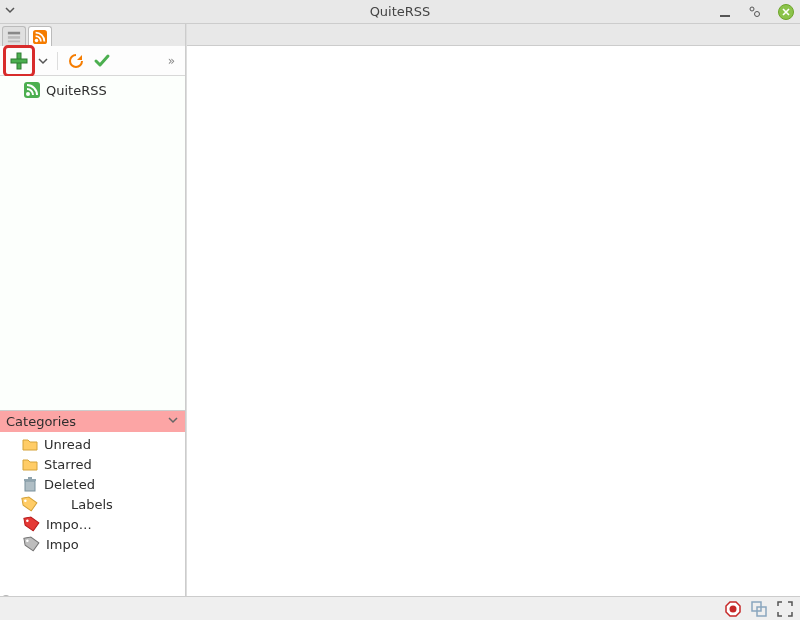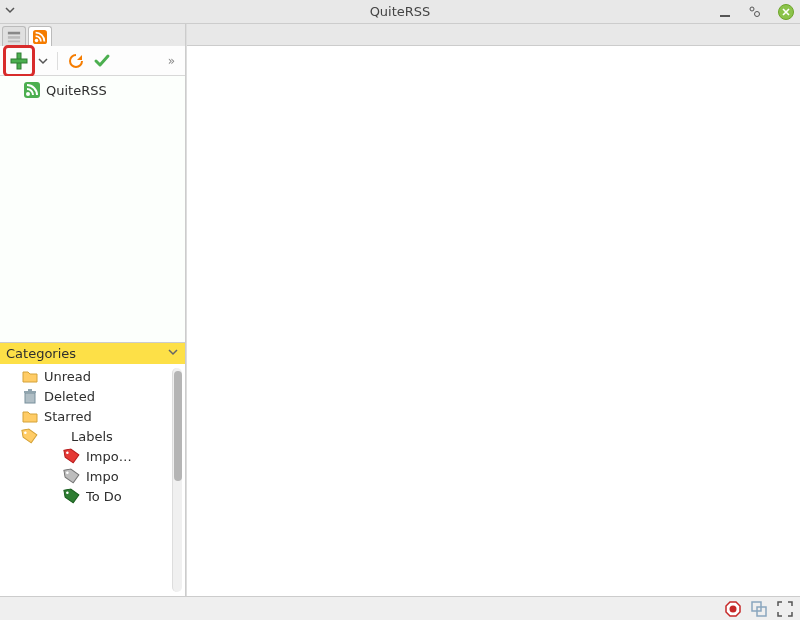--- a/index.html
+++ b/index.html
@@ -126,45 +126,46 @@
   .feed-item {
     display:flex; align-items:center;
     padding:2px 4px 2px 24px;
     gap:6px;
   }
   .feed-item svg { width:16px; height:16px; flex-shrink:0;}
 
   .categories-header {
     height:22px;
     border-top:1px solid #ccc;
-    background:#fde047;
+    background:#fca5a5;
     display:flex; align-items:center;
     padding:0 6px;
     font-weight:500;
   }
   .categories-header .chev { margin-left:auto; cursor:pointer; }
 
   .categories-body {
-    height:232px;
+    height:164px;
     background:#fff;
     display:flex;
     overflow:hidden;
+    flex-direction:column;
   }
   .cat-tree {
     flex:1;
     padding:2px 0;
   }
   .cat-item {
     display:flex; align-items:center;
     padding:1px 4px 1px 22px;
     gap:6px;
     height:20px;
     white-space:nowrap; overflow:hidden; text-overflow:ellipsis;
   }
-  .cat-item.child { padding-left:64px; }
+  .cat-item.child { padding-left:24px; }
   .cat-item.labels { position:relative;gap:33px; }
   .cat-item svg, .cat-item .ico { width:16px; height:16px; flex-shrink:0; }
   .cat-item .txt { overflow:hidden; text-overflow:ellipsis; }
 
   .scrollbar {
     width:10px;
     background:#f0f0f0;
     border-left:1px solid #ddd;
     margin:4px 3px 4px 0;
     border-radius:5px;
@@ -314,31 +315,31 @@
     <div class="categories-body">
       <div class="cat-tree">
         <div class="cat-item">
           <svg viewBox="0 0 16 16">
               <path d="M1 4h5l2 2h7v8H1z" fill="#ffcc66" stroke="#d4a238"></path>
             </svg>
           <span class="txt">Unread</span>
         </div>
         <div class="cat-item">
           <svg viewBox="0 0 16 16">
+              <path d="M1 4h5l2 2h7v8H1z" fill="#ffcc66" stroke="#d4a238"></path>
+            </svg>
+          <span class="txt">Starred</span>
+        </div>
+        <div class="cat-item">
+          <svg viewBox="0 0 16 16">
               <rect x="3" y="5" width="10" height="10" fill="#b0bec5" stroke="#78909c"></rect>
               <rect x="2" y="3" width="12" height="2" fill="#90a4ae"></rect>
               <rect x="6" y="1" width="4" height="2" fill="#90a4ae"></rect>
             </svg>
           <span class="txt">Deleted</span>
-        </div>
-        <div class="cat-item">
-          <svg viewBox="0 0 16 16">
-              <path d="M1 4h5l2 2h7v8H1z" fill="#ffcc66" stroke="#d4a238"></path>
-            </svg>
-          <span class="txt">Starred</span>
         </div>
         <div class="cat-item labels">
 
           <svg class="tag-ico" viewBox="0 0 16 16">
               <path d="M1 1h7l7 7-7 7-7-7z" fill="#ffcc66" stroke="#d4a238"></path>
               <circle cx="4" cy="4" r="1.3" fill="#fff"></circle>
             </svg>
           <span class="txt">Labels</span>
         </div>
         <div class="cat-item child">
@@ -347,27 +348,20 @@
               <circle cx="4" cy="4" r="1.3" fill="#fff"></circle>
             </svg>
           <span class="txt">Impo…</span>
         </div>
         <div class="cat-item child">
           <svg class="tag-ico" viewBox="0 0 16 16">
               <path d="M1 1h7l7 7-7 7-7-7z" fill="#bdbdbd" stroke="#757575"></path>
               <circle cx="4" cy="4" r="1.3" fill="#fff"></circle>
             </svg>
           <span class="txt">Impo</span>
-        </div>
-        <div class="cat-item child">
-          <svg class="tag-ico" viewBox="0 0 16 16">
-              <path d="M1 1h7l7 7-7 7-7-7z" fill="#2e7d32" stroke="#1b5e20"></path>
-              <circle cx="4" cy="4" r="1.3" fill="#fff"></circle>
-            </svg>
-          <span class="txt">To Do</span>
         </div>
       </div>
       <div class="scrollbar">
         <div class="thumb"></div>
       </div>
     </div>
   </div>
 
   <div class="right-pane">
     <div class="right-header"></div>

